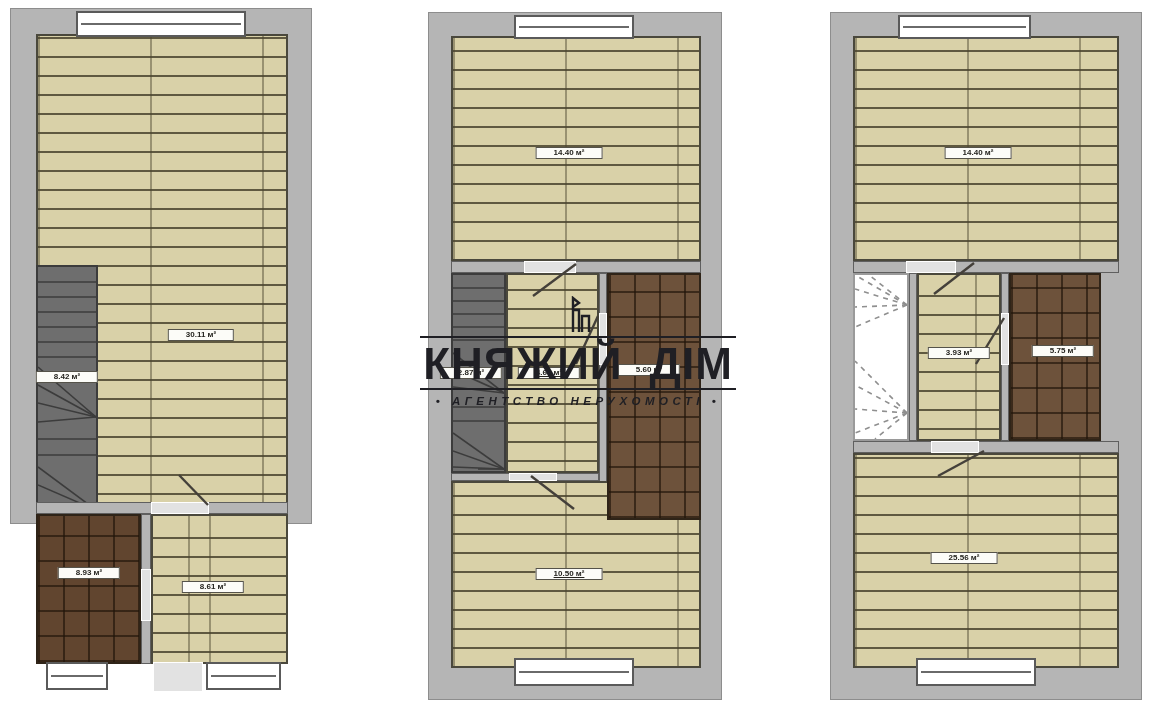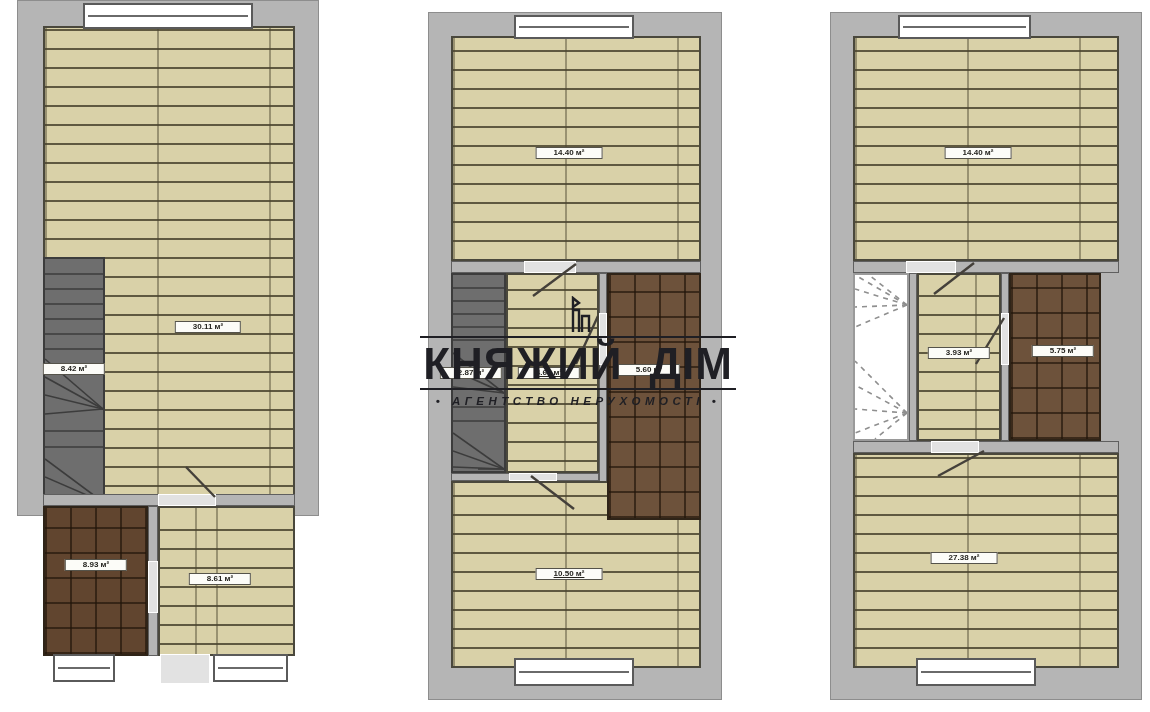--- a/index.html
+++ b/index.html
@@ -44,21 +44,21 @@
   .wm-line{border-top:2.5px solid #1f1f24;margin:0;}
   .wm-title{font-size:44px;font-weight:700;letter-spacing:1px;word-spacing:14px;
             line-height:1.12;margin:1px 0 0 0;white-space:nowrap;}
   .wm-sub{font-size:11.5px;font-weight:700;letter-spacing:4.5px;margin-top:5px;white-space:nowrap;font-style:italic;}
 </style>
 </head>
 <body>
 
 <div id="stage">
 
-  <div class="plan" style="left:10px;top:0;width:302px;height:516px;margin-left:7px;">
+  <div class="plan" style="left:10px;top:8px;width:302px;height:516px;">
 
     <div class="room plank" style="left:25px;top:25px;width:252px;height:480px;"></div>
 
     <div class="room stairs" style="left:25px;top:256px;width:62px;height:249px;">
       <svg width="58" height="245" viewBox="0 0 58 245">
         <g stroke="#3c3c3c" stroke-width="1.6">
           <line x1="0" y1="15" x2="58" y2="15"></line>
             <line x1="0" y1="30" x2="58" y2="30"></line>
           <line x1="0" y1="45" x2="58" y2="45"></line>
             <line x1="0" y1="60" x2="58" y2="60"></line>
@@ -207,21 +207,21 @@
       <g stroke="#44403a" stroke-width="2.4">
         <line x1="103" y1="281" x2="143" y2="250"></line>
         <line x1="173" y1="305" x2="145" y2="351"></line>
         <line x1="107" y1="463" x2="153" y2="438"></line>
       </g>
     </svg>
 
     <span class="badge" style="left:147px;top:140px;">14.40 м²</span>
     <span class="badge" style="left:128px;top:340px;">3.93 м²</span>
     <span class="badge" style="left:232px;top:338px;">5.75 м²</span>
-    <span class="badge" style="left:133px;top:545px;">27.38 м²</span>
+    <span class="badge" style="left:133px;top:545px;">25.56 м²</span>
   </div>
 
   <div id="watermark">
     <svg class="wm-icon" width="34" height="38" viewBox="0 0 34 38">
       <g stroke="#1f1f24" stroke-width="2.4" fill="none">
         <path d="M12 36 V14 H18 V36"></path>
         <path d="M12 14 V2 L18 7 L12 11"></path>
         <path d="M21 36 V20 H28 V36"></path>
       </g>
     </svg>

